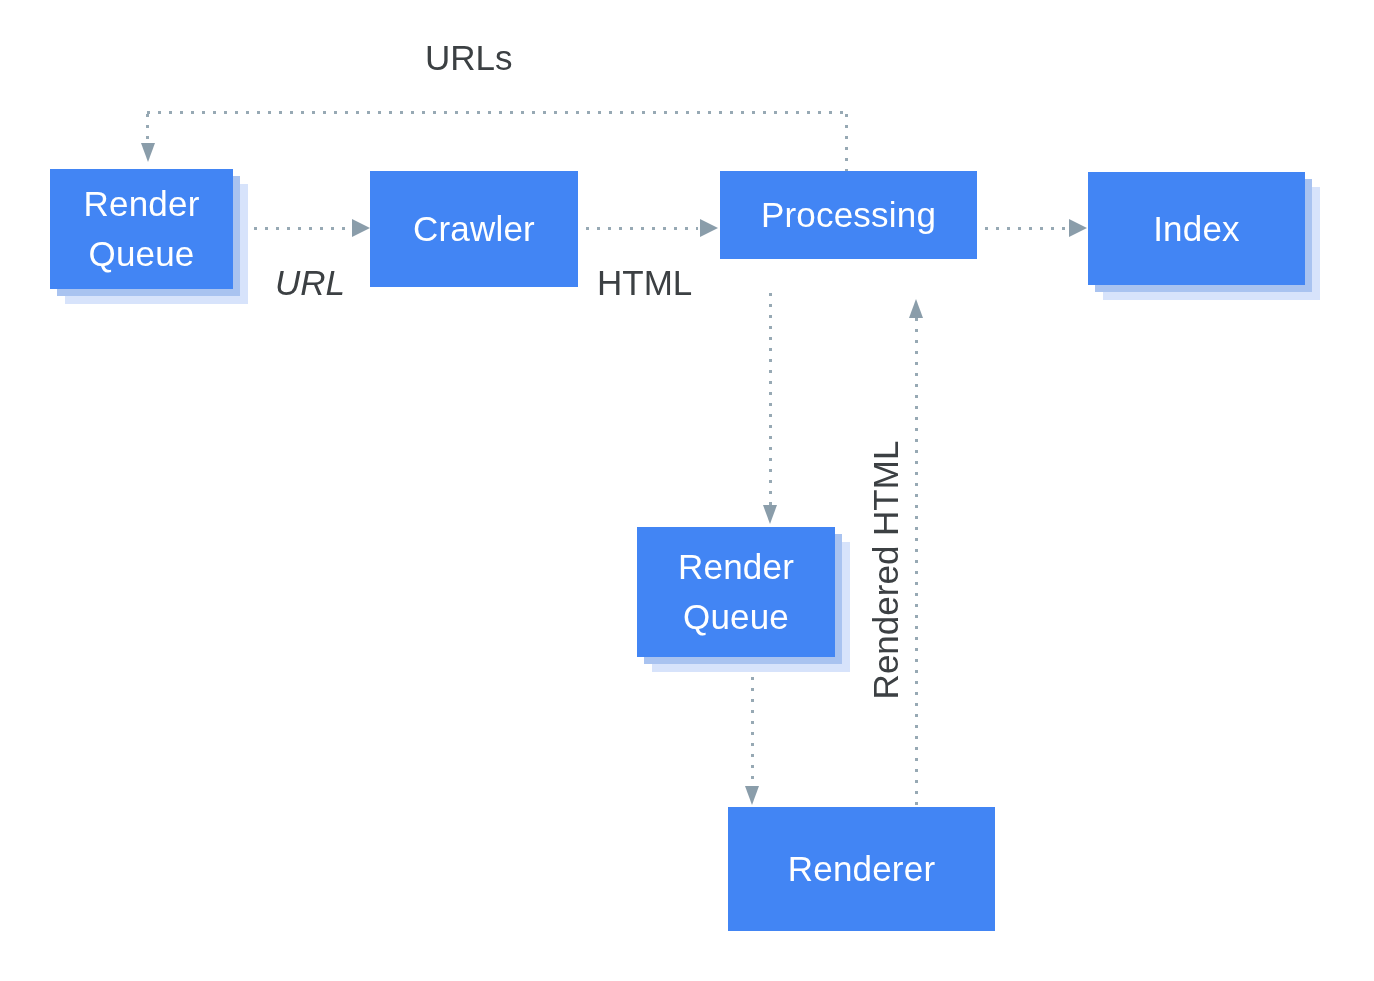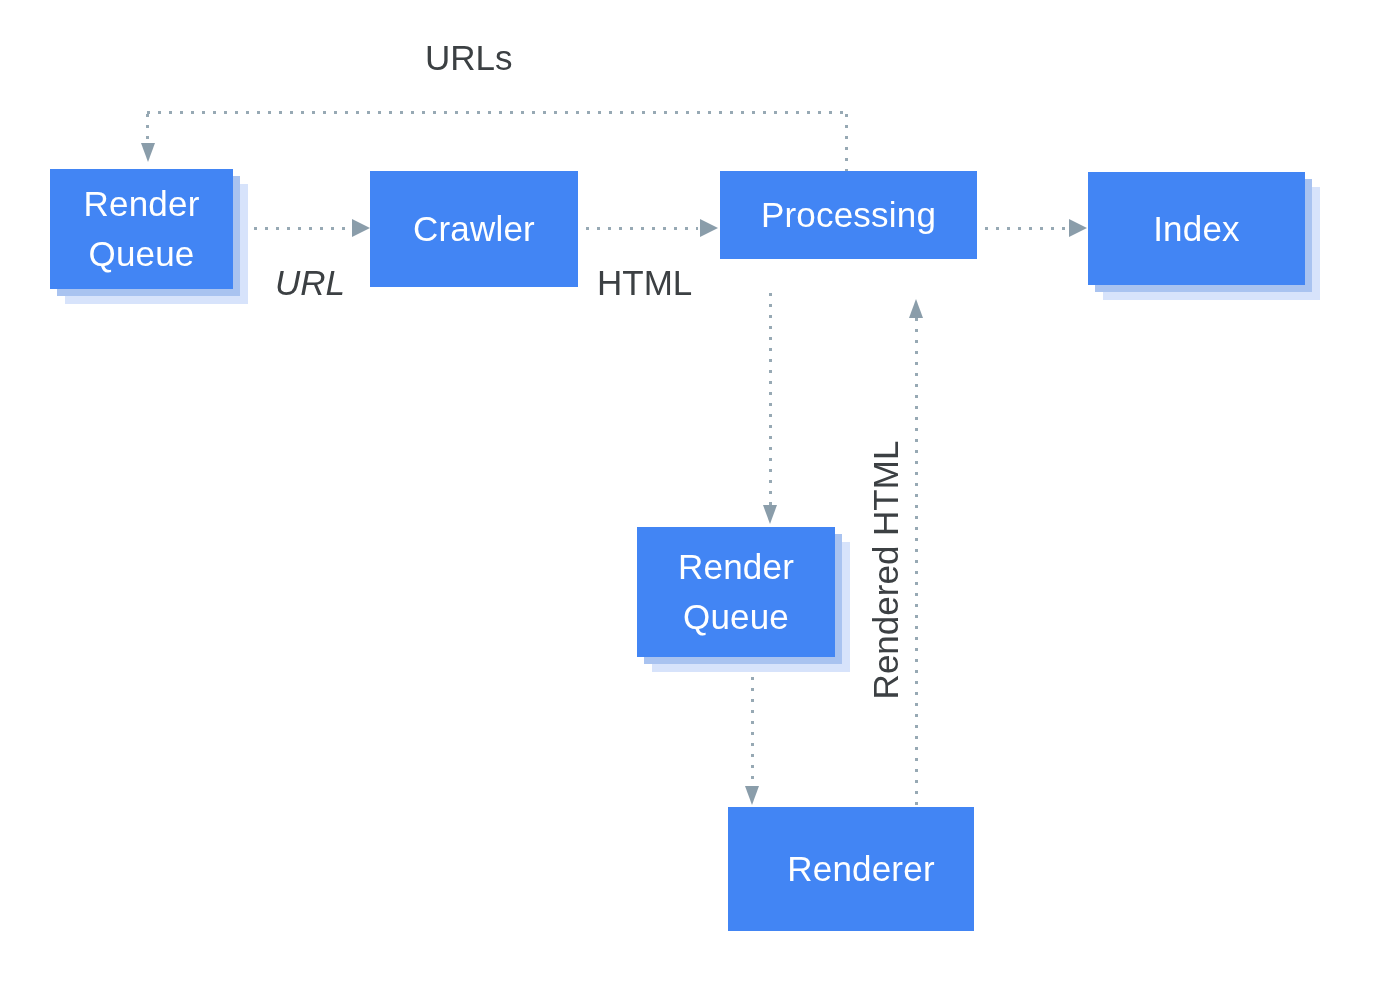--- a/index.html
+++ b/index.html
@@ -39,21 +39,21 @@
     letter-spacing:0.2px;
   }
   .node.shadowed{
     box-shadow:7px 7px 0 var(--shadow-inner), 15px 15px 0 var(--shadow-outer);
   }
   #node-crawl-queue { left:50px;  top:169px; width:183px; height:120px; }
   #node-crawler     { left:370px; top:171px; width:208px; height:116px; }
   #node-processing  { left:720px; top:171px; width:257px; height:88px; }
   #node-index       { left:1088px;top:172px; width:217px; height:113px; }
   #node-render-queue{ left:637px; top:527px; width:198px; height:130px; }
-  #node-renderer    { left:728px; top:807px; width:226px; height:124px;padding-left:20px; }
+  #node-renderer    { left:728px; top:807px; width:267px; height:124px; }
 
   
   .h-dots{
     position:absolute;
     height:3px;
     background-image:repeating-linear-gradient(to right, var(--dot) 0 3px, transparent 3px 11px);
   }
   .v-dots{
     position:absolute;
     width:3px;

